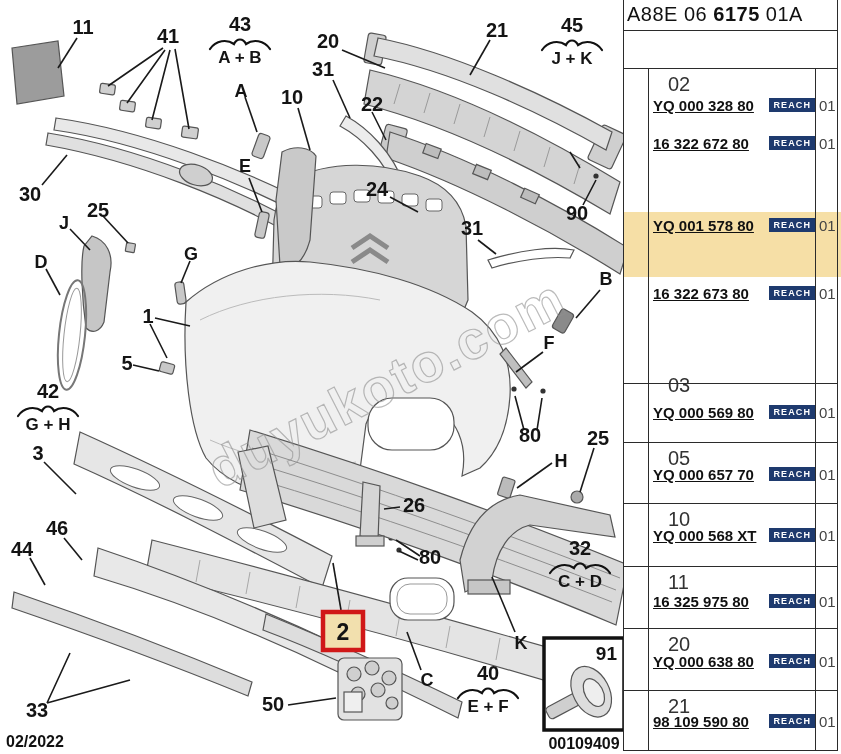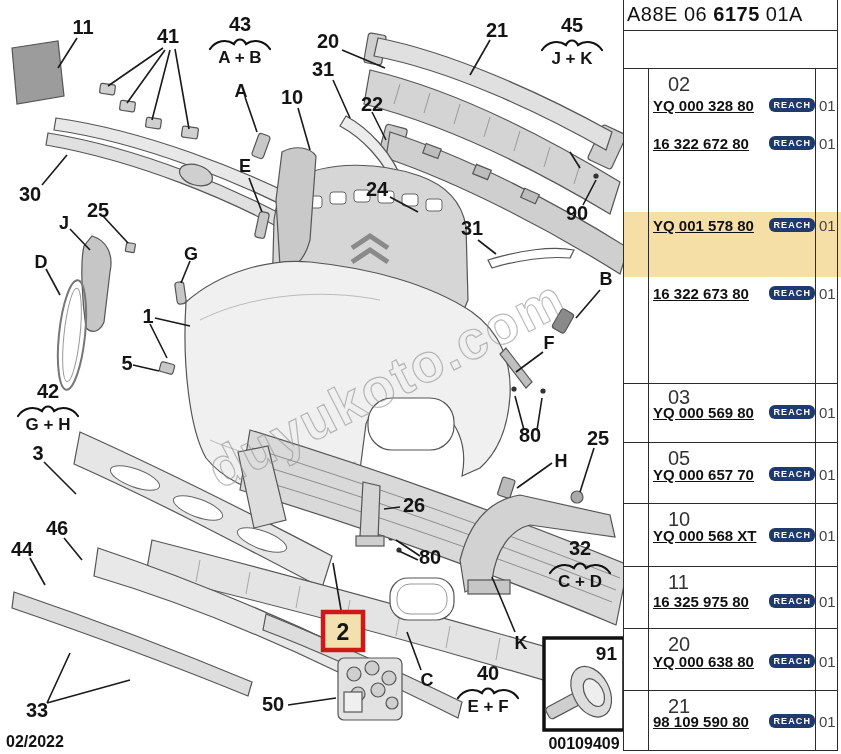--- a/index.html
+++ b/index.html
@@ -11,21 +11,21 @@
   .hline{position:absolute;left:3px;width:215px;height:1px;background:#2b2b2b;}
   .vline{position:absolute;width:1px;background:#2b2b2b;}
   .hdr{position:absolute;left:7px;top:3px;font-size:20px;color:#111;
        letter-spacing:.5px;white-space:nowrap;}
   .hdr b{font-weight:bold;}
   .gref{position:absolute;left:8px;font-size:20px;color:#333;width:22px;margin-left:40px;}
   .prow{position:absolute;left:33px;width:162px;height:20px;display:flex;
         justify-content:space-between;align-items:center;}
   .pnum{font-size:15px;font-weight:bold;color:#111;white-space:nowrap;text-decoration:underline;}
   .reach{background:#1E3A6E;color:#fff;font-size:9px;font-weight:bold;
-         letter-spacing:1.1px;padding:3px 4px 2px 4px;line-height:1;border-radius:6px;}
+         letter-spacing:1.1px;padding:3px 4px 2px 4px;line-height:1;}
   .qty{position:absolute;left:199px;width:22px;font-size:15px;color:#444;}
   
   .diagram{position:absolute;left:0;top:0;}
   .lbl{font-family:"Liberation Sans",sans-serif;font-weight:bold;fill:#141414;}
   .part{stroke:#555;stroke-width:1.2;}
   .leader{stroke:#1a1a1a;stroke-width:1.6;fill:none;}
   .brace{stroke:#111;stroke-width:2.2;fill:none;stroke-linecap:round;}
   .slot{fill:#fff;stroke:#666;stroke-width:1;}
 </style>
 </head>
@@ -311,21 +311,21 @@
   <div class="hline" style="top:442px"></div>
   <div class="hline" style="top:503px"></div>
   <div class="hline" style="top:566px"></div>
   <div class="hline" style="top:628px"></div>
   <div class="hline" style="top:690px"></div>
   <div class="hline" style="top:750px"></div>
 
   <div class="hdr"><span>A88E 06 </span><b>6175</b><span> 01A</span></div>
 
   <div class="gref" style="top:73px">02</div>
-  <div class="gref" style="top:386px">03</div>
+  <div class="gref" style="top:374px">03</div>
   <div class="gref" style="top:447px">05</div>
   <div class="gref" style="top:508px">10</div>
   <div class="gref" style="top:571px">11</div>
   <div class="gref" style="top:633px">20</div>
   <div class="gref" style="top:695px">21</div>
 
   <div class="prow" style="top:95px">
     <span class="pnum">YQ 000 328 80</span>
     <span class="reach">REACH</span>
   </div>

